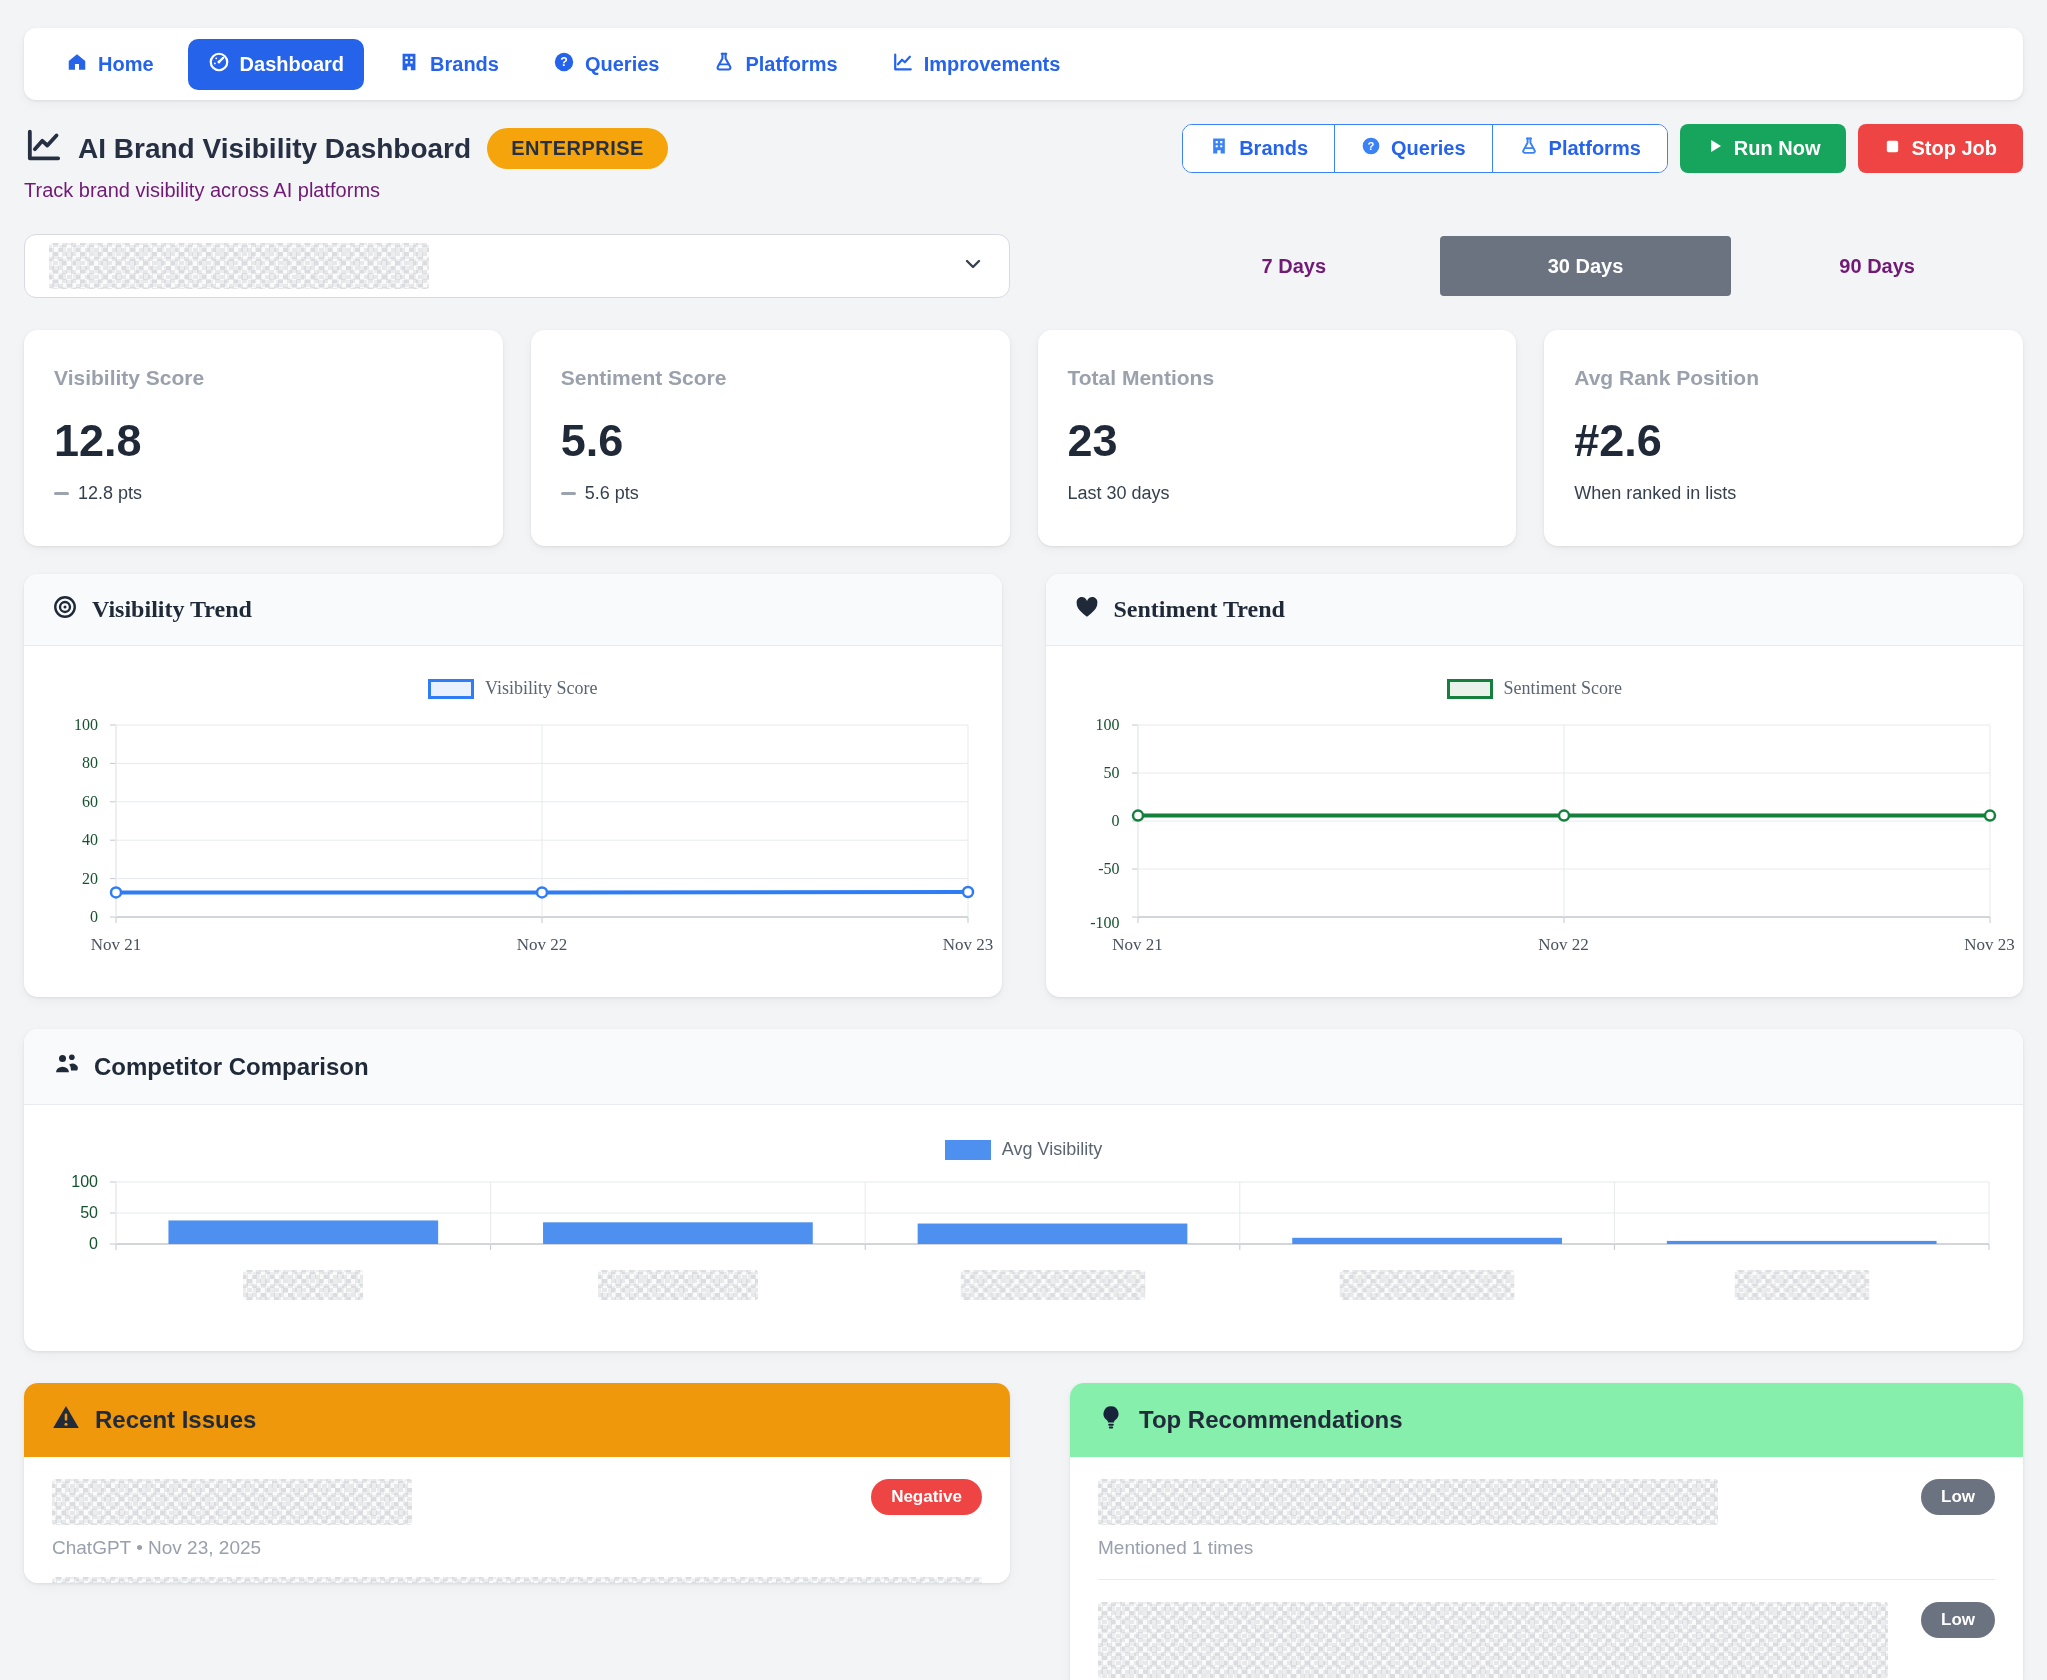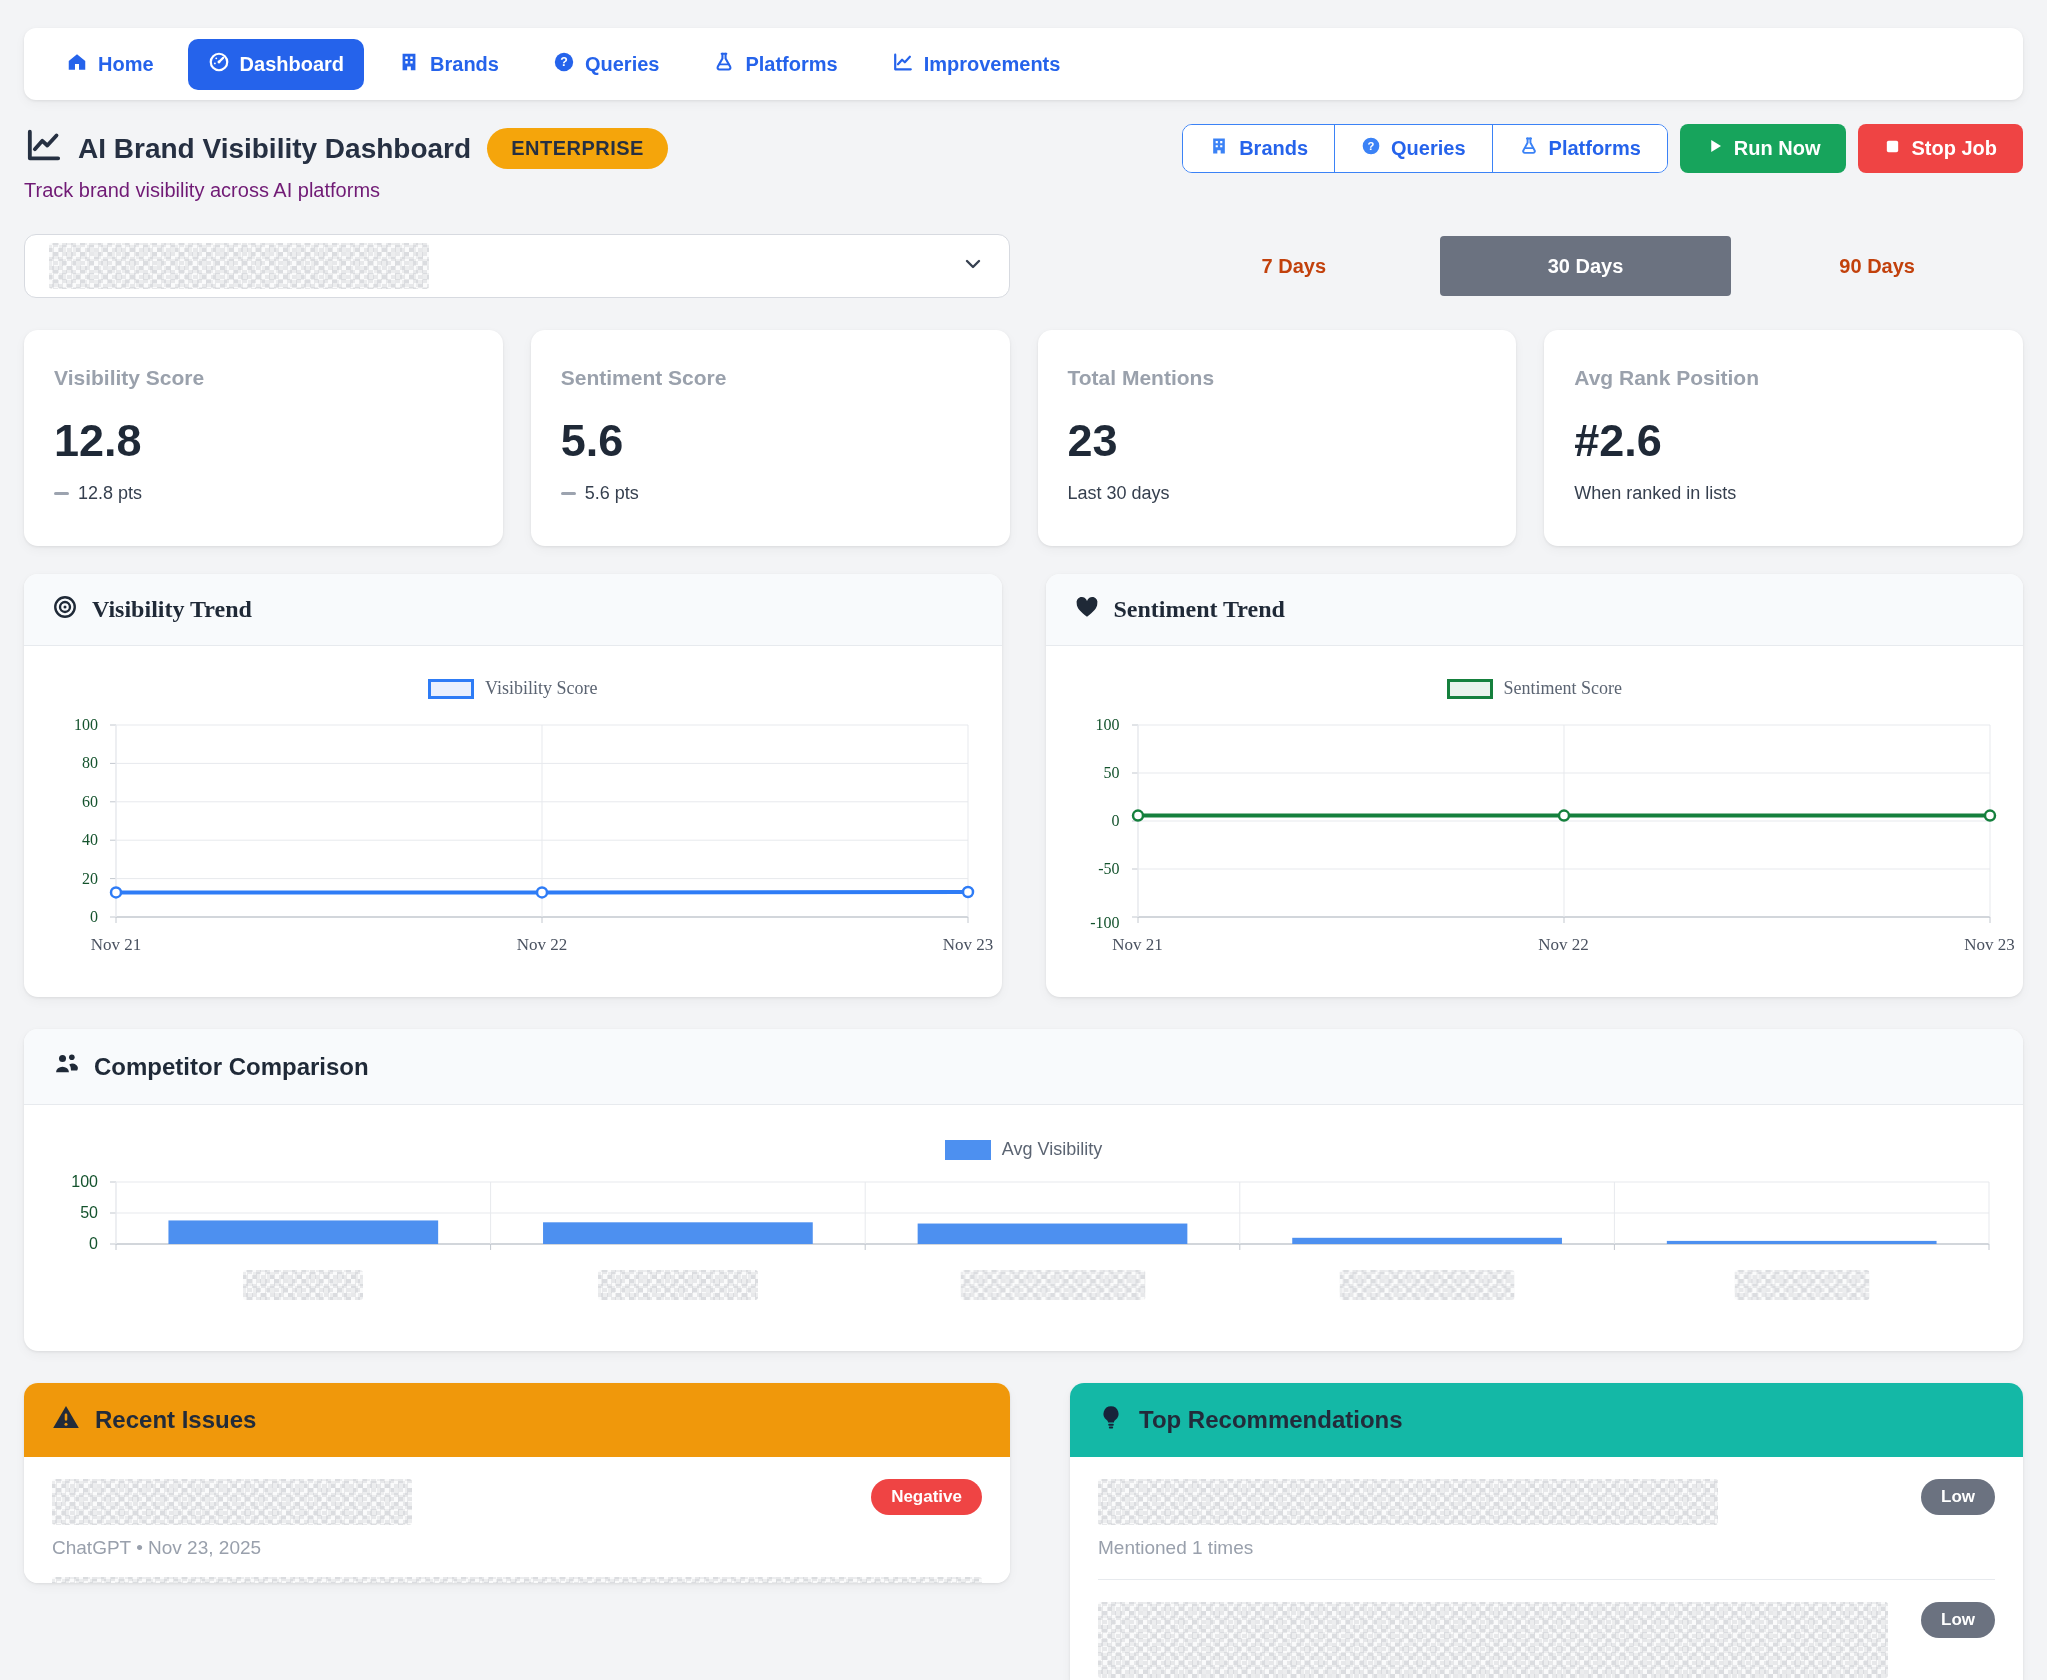--- a/index.html
+++ b/index.html
@@ -53,21 +53,21 @@
 
   
   .filter-row { margin-top:32px; display:flex; align-items:center; }
   .select {
     width:986px; height:64px; background:#fff; border:1.5px solid #D7DAE0; border-radius:12px;
     display:flex; align-items:center; justify-content:space-between; padding:0 24px; cursor:pointer;
   }
   .segs { flex:1; display:flex; margin-left:138px; }
   .seg {
     flex:1; height:60px; display:flex; align-items:center; justify-content:center;
-    font-size:20px; font-weight:600; color:#c2410c; border-radius:4px; cursor:pointer;
+    font-size:20px; font-weight:600; color:#701a75; border-radius:4px; cursor:pointer;
     background:transparent; border:none; font-family:inherit;
   }
   .seg.active { background:#6B7280; color:#fff; }
 
   
   .stats-row { margin-top:32px; display:grid; grid-template-columns:repeat(4,1fr); gap:28px; }
   .stat {
     background:#fff; border-radius:14px; padding:36px 30px; height:216px;
     box-shadow:0 1px 3px rgba(0,0,0,.08), 0 4px 12px rgba(0,0,0,.04);
   }
@@ -104,21 +104,21 @@
   .comp-panel .legend { margin:12px 0 22px; }
   .comp-panel .xlabels { height:44px; margin-top:16px; }
 
   
   .bottom-row { margin-top:32px; display:grid; grid-template-columns:986px 1fr; gap:60px; align-items:start; }
   .alert-h {
     height:74px; display:flex; align-items:center; gap:15px; padding:0 28px;
     font-size:24px; font-weight:800; color:#222B3A;
   }
   .issues .alert-h { background:#F0980B; }
-  .recs .alert-h { background:#14b8a6; }
+  .recs .alert-h { background:#86efac; }
   .alert-b { background:#fff; padding:22px 28px 26px; }
   .issues { height:200px; }
   .recs { height:310px; }
   .item-row { display:flex; justify-content:space-between; align-items:flex-start; gap:20px; }
   .pill { color:#fff; font-size:17px; font-weight:700; padding:8px 20px; border-radius:999px; white-space:nowrap; }
   .pill-negative { background:#EF4444; }
   .pill-low { background:#6B7280; }
   .meta { margin-top:12px; color:#99A0AC; font-size:19px; }
   .divider { border-top:1px solid #E7EAEE; margin-top:20px; }
 

